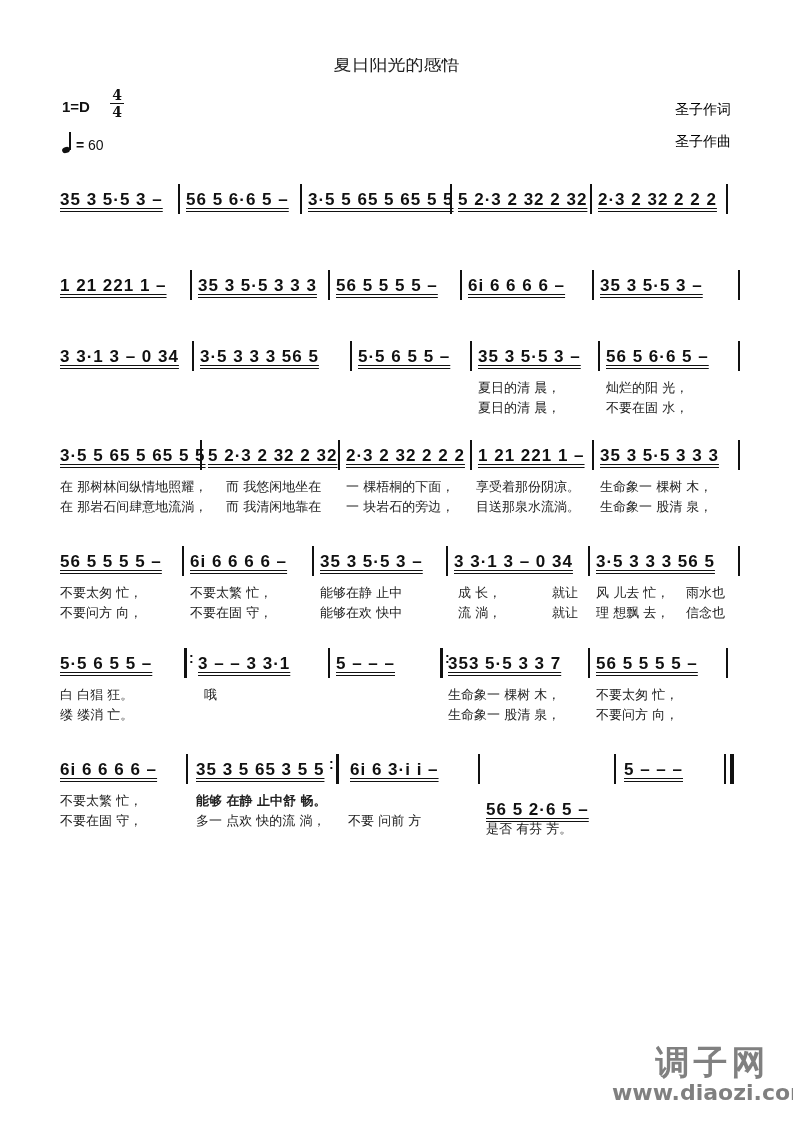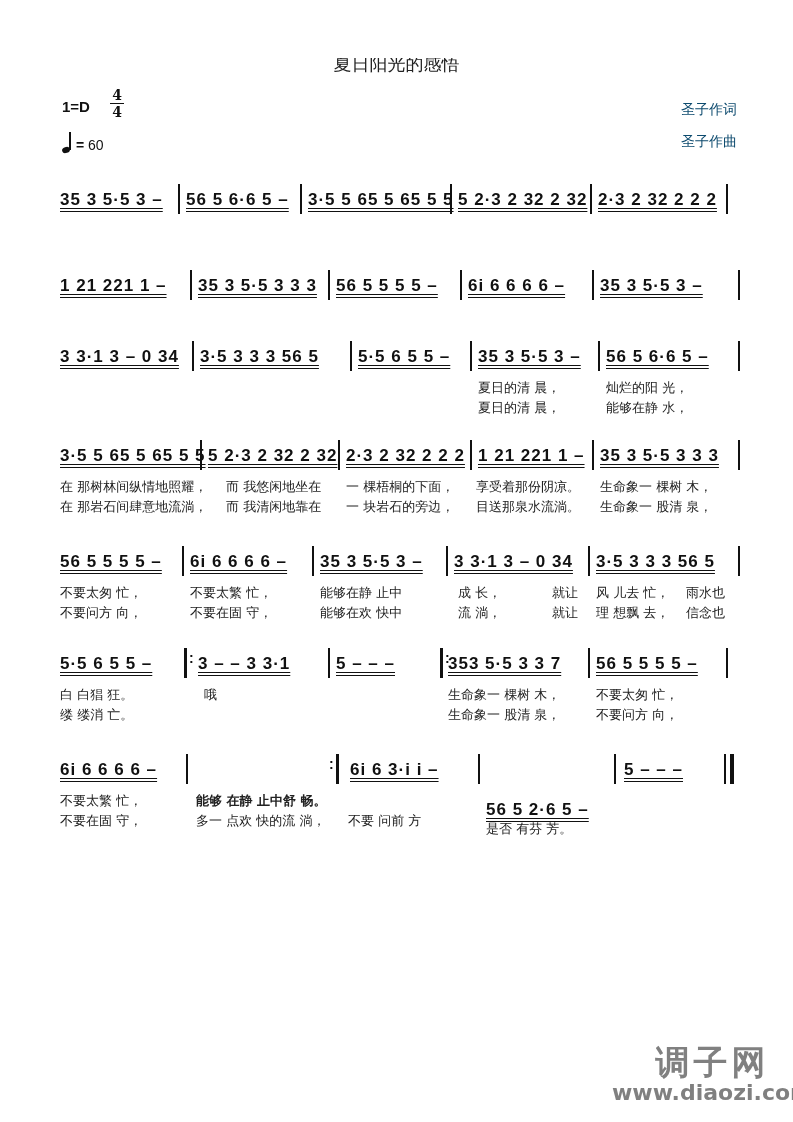--- a/index.html
+++ b/index.html
@@ -11,21 +11,21 @@
   .key { position: absolute; left: 62px; top: 98px; font-size: 15px; font-weight: bold; }
   .timesig { position: absolute; left: 110px; top: 88px; font-family: "DejaVu Serif", serif;
              font-weight: bold; font-size: 14px; line-height: 14px; text-align: center; width: 14px; }
   .timesig .bar { border-top: 1.5px solid #111; margin: 1px 0; }
   .tempo { position: absolute; left: 62px; top: 132px; font-size: 14px; }
   .tempo .note-icon { display: inline-block; position: relative; width: 10px; height: 22px; vertical-align: -4px; }
   .tempo .note-icon .stem { position: absolute; left: 7px; top: 0; width: 1.5px; height: 18px; background: #111; }
   .tempo .note-icon .head { position: absolute; left: 0; top: 15px; width: 8px; height: 6px; background: #111; border-radius: 50%; transform: rotate(-20deg); }
   .tempo .eq { font-weight: bold; }
   .tempo .val { font-family: "Liberation Sans Narrow", "Liberation Sans", sans-serif; font-size: 14px; }
-  .credit { position: absolute; right: 56px; font-size: 14px; color: #0c4a6e; font-family: "DejaVu Sans", sans-serif; }
+  .credit { position: absolute; right: 62px; font-size: 14px; color: #000000; font-family: "DejaVu Sans", sans-serif; }
   .credit.lyr { top: 101px; }
   .credit.comp { top: 133px; }
 
   .row { position: absolute; left: 58px; width: 680px; }
   .staff { position: relative; height: 30px; }
   .m { position: absolute; top: 0; height: 30px; white-space: nowrap;
        font-weight: bold; font-size: 17px; letter-spacing: 1px; line-height: 24px;
        text-decoration: underline double; text-underline-offset: 3px; }
   .barline { position: absolute; top: -4px; width: 1.5px; height: 30px; background: #111; }
   .barline.final { width: 4px; }
@@ -98,21 +98,21 @@
         <div class="m" style="left: 548px;">56 5 6·6 5  –</div>
         <div class="barline" style="left: 134px;"></div>
         <div class="barline" style="left: 292px;"></div>
         <div class="barline" style="left: 412px;"></div>
         <div class="barline" style="left: 540px;"></div>
         <div class="barline" style="left: 680px;"></div>
       </div>
       <div class="lyric l1" style="left: 420px;">夏日的清  晨，</div>
       <div class="lyric l2" style="left: 420px;">夏日的清  晨，</div>
       <div class="lyric l1" style="left: 548px;">灿烂的阳  光，</div>
-      <div class="lyric l2" style="left: 548px;">能够在静  水，</div>
+      <div class="lyric l2" style="left: 548px;">不要在固  水，</div>
     </div>
     <div class="row" style="top: 444px;">
       <div class="staff">
         <div class="m" style="left: 2px;">3·5 5 65 5 65 5 5</div>
         <div class="m" style="left: 150px;">5  2·3 2 32 2 32</div>
         <div class="m" style="left: 288px;">2·3 2 32 2 2 2</div>
         <div class="m" style="left: 420px;">1 21 221 1  –</div>
         <div class="m" style="left: 542px;">35 3 5·5 3 3 3</div>
         <div class="barline" style="left: 142px;"></div>
         <div class="barline" style="left: 280px;"></div>
@@ -177,20 +177,21 @@
       <div class="lyric l1" style="left: 146px;">哦</div>
       <div class="lyric l2" style="left: 146px;"></div>
       <div class="lyric l1" style="left: 390px;">生命象一 棵树 木，</div>
       <div class="lyric l2" style="left: 390px;">生命象一 股清 泉，</div>
       <div class="lyric l1" style="left: 538px;">不要太匆 忙，</div>
       <div class="lyric l2" style="left: 538px;">不要问方 向，</div>
     </div>
     <div class="row" style="top: 758px;">
       <div class="staff">
         <div class="m" style="left: 2px;">6i 6 6 6 6  –</div>
+        <div class="m" style="left: 138px;">35 3 5 65 3 5 5</div>
         <div class="m" style="left: 292px;">6i 6 3·i i  –</div>
         <div class="m" style="left: 428px; margin-top: 40px;">56 5 2·6 5  –</div>
         <div class="m" style="left: 566px;">5  –  –  –</div>
         <div class="barline" style="left: 128px;"></div>
         <div class="barline repeat-end" style="left: 278px;"></div>
         <div class="barline" style="left: 420px;"></div>
         <div class="barline" style="left: 556px;"></div>
         <div class="barline final" style="left: 672px;"></div>
       </div>
       <div class="lyric l1" style="left: 2px;">不要太繁 忙，</div>

